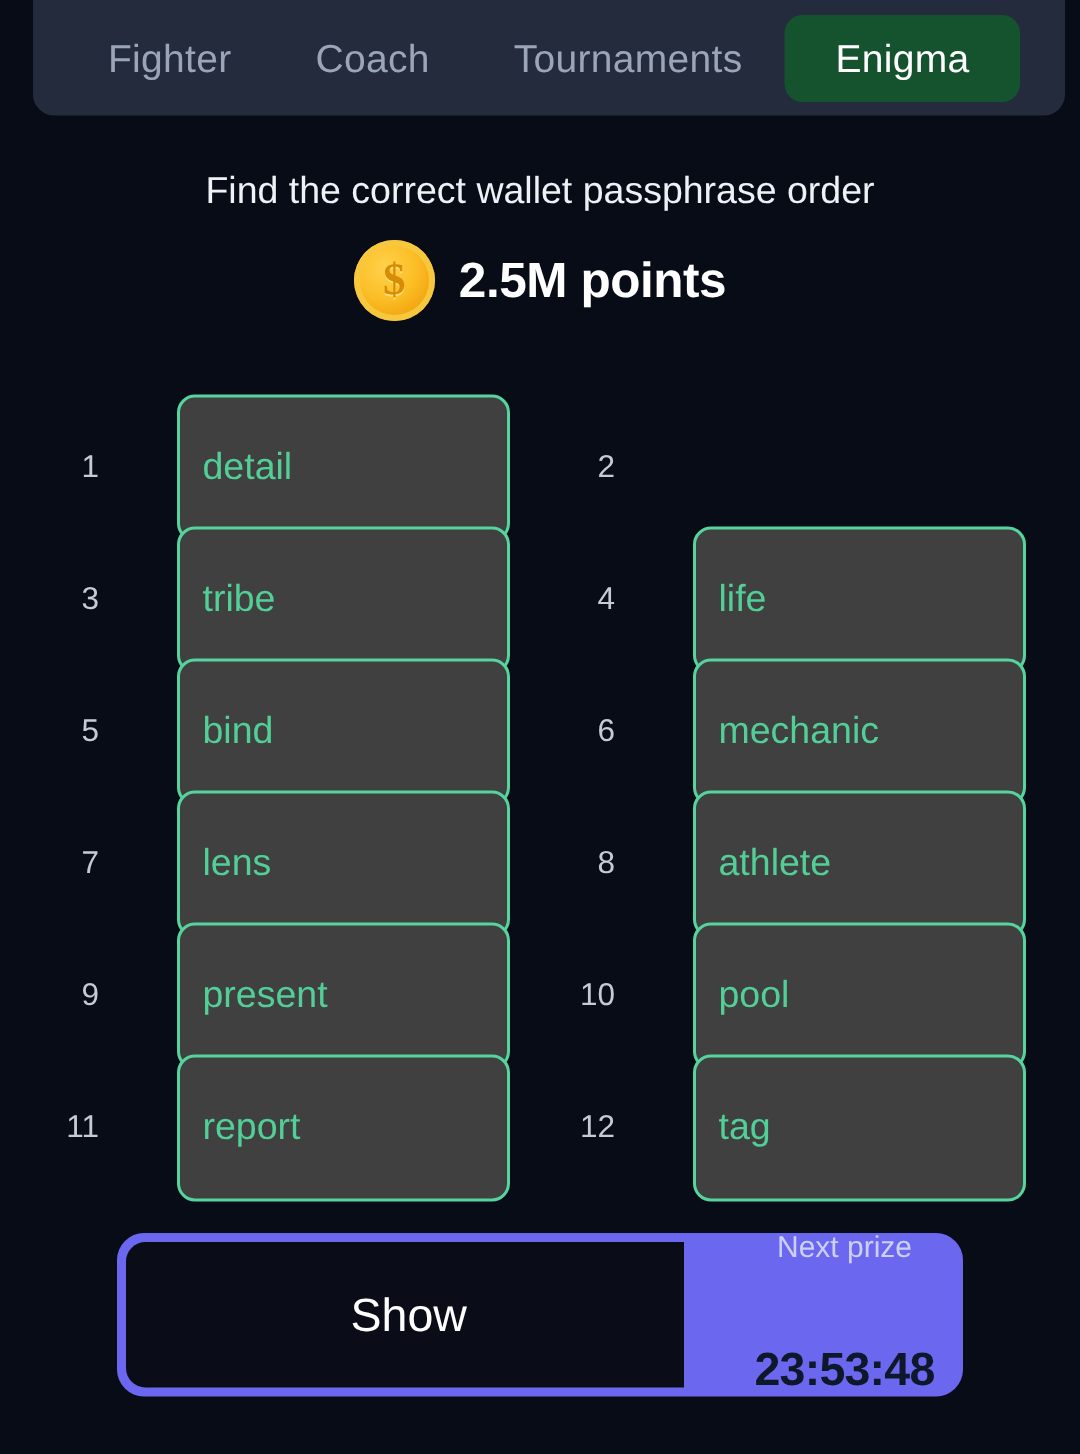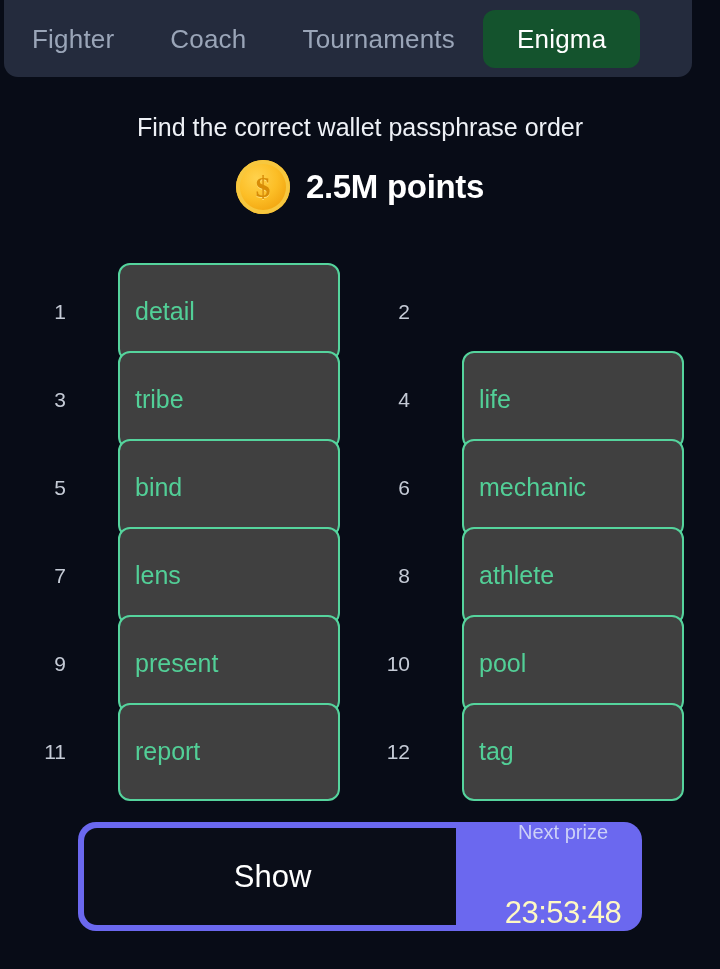--- a/index.html
+++ b/index.html
@@ -11,30 +11,31 @@
     height: 969px;
     background: #080c17;
     font-family: "Liberation Sans", sans-serif;
     overflow: hidden;
     position: relative;
   }
 
   
   .tabbar {
     position: absolute;
-    left: 4px;
+    left: 22px;
     top: 0;
     width: 688px;
     height: 77px;
     background: #242b3d;
     border-radius: 0 0 14px 14px;
     display: flex;
     align-items: center;
     justify-content: flex-start;
     box-sizing: border-box;
+    padding-left: 22px;
   }
   .tab {
     color: #9aa5b8;
     font-size: 26px;
     letter-spacing: .2px;
     padding: 0 28px;
     line-height: 1;
     white-space: nowrap;
     background: transparent;
     border: none;
@@ -175,23 +176,23 @@
     justify-content: space-between;
     gap: 2px;
     margin-left: 28px;
   }
   .prize-label {
     color: #ccd0f7;
     font-size: 20px;
     line-height: 1;
   }
   .prize-timer {
-    color: #fef9c3;
+    color: #0f172a;
     font-size: 31px;
-    font-weight: normal;
+    font-weight: bold;
     line-height: 1.15;
     letter-spacing: -0.5px;
   }
 </style>
 </head>
 <body>
 
 <div class="tabbar">
   <button class="tab">Fighter</button>
   <button class="tab">Coach</button>

